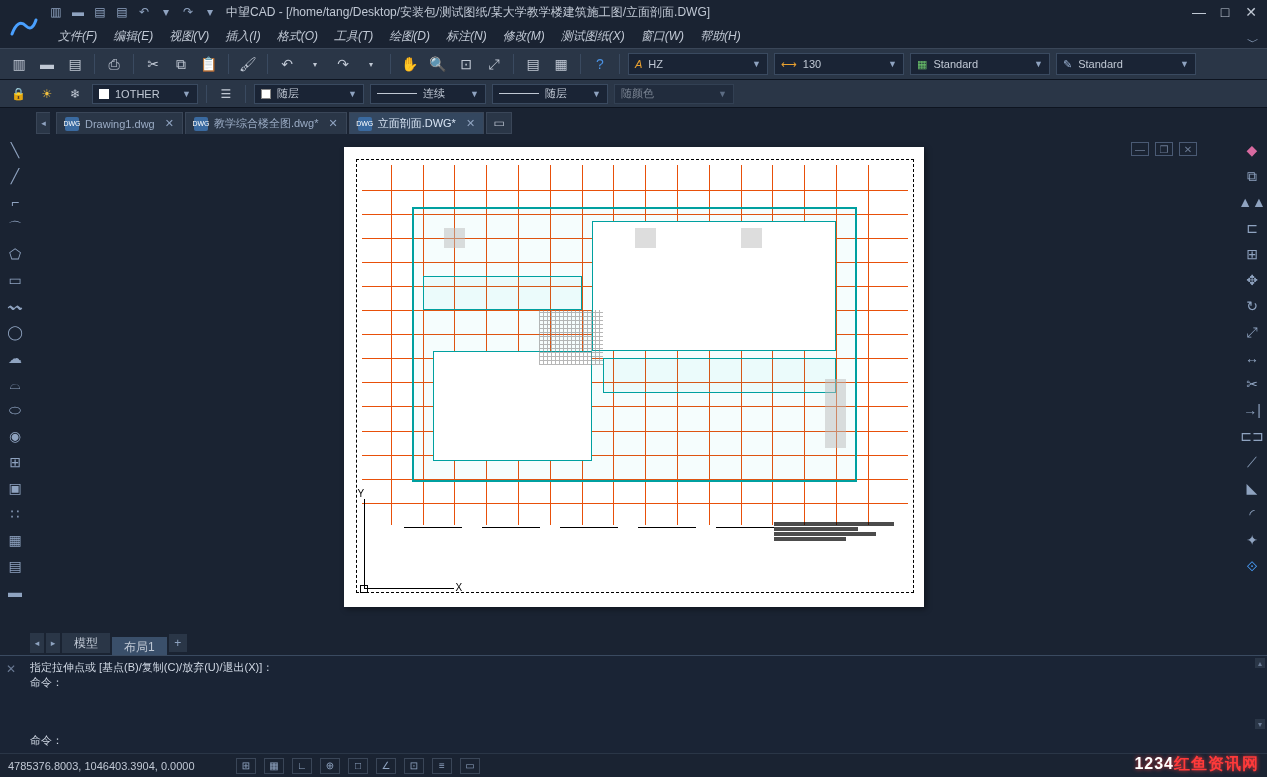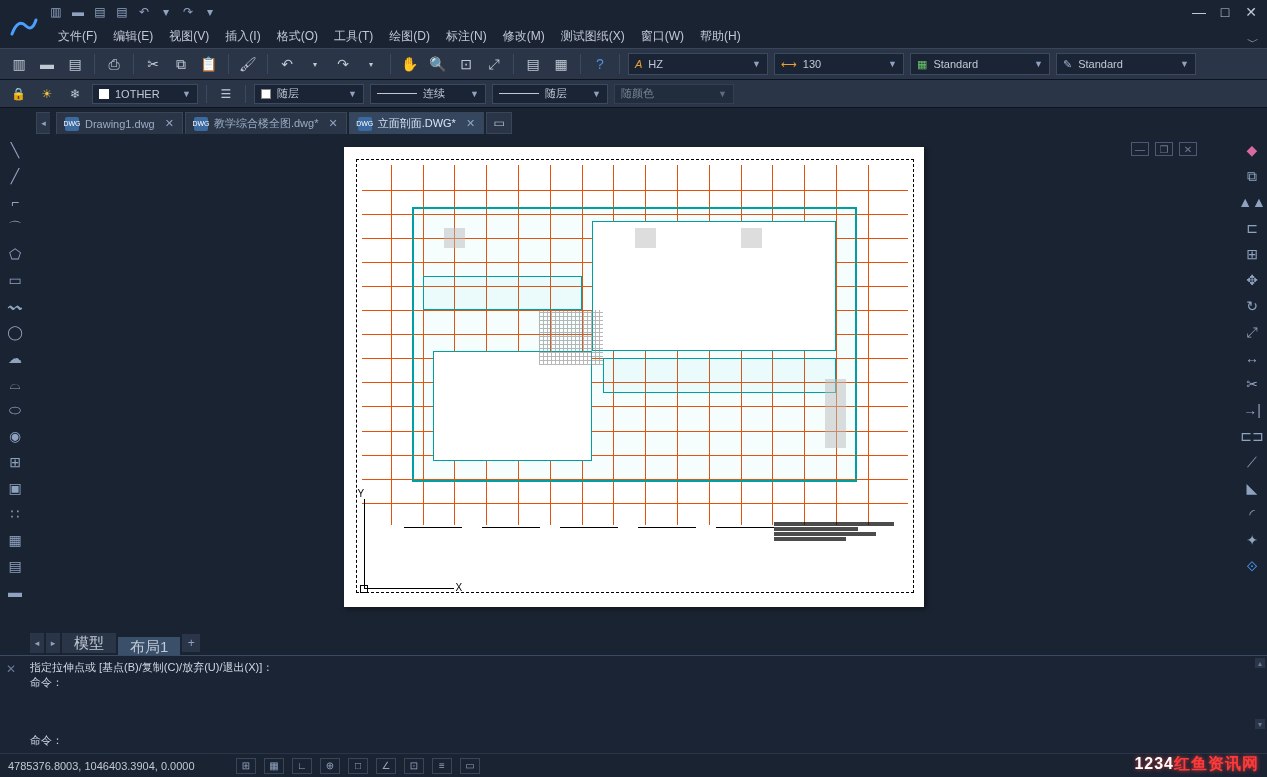--- a/index.html
+++ b/index.html
@@ -6,21 +6,21 @@
 body { background:#1a2332; color:#c0c8d4; font-size:12px; overflow:hidden; width:1267px; height:777px; position:relative; }
 .titlebar { height:24px; background:#1a2332; display:flex; align-items:center; padding:0 4px; }
 .titlebar .qat { display:flex; gap:6px; align-items:center; }
 .titlebar .qat .ic { width:16px; height:16px; display:flex; align-items:center; justify-content:center; color:#8fa3c0; font-size:12px; }
 .titlebar .title { margin-left:8px; font-size:12px; color:#c0c8d4; }
 .titlebar .spacer { flex:1; }
 .titlebar .winbtns { display:flex; gap:2px; }
 .titlebar .winbtns .wb { width:24px; height:20px; display:flex; align-items:center; justify-content:center; color:#c0c8d4; font-size:14px; }
 .logoarea { position:absolute; left:6px; top:10px; width:36px; height:36px; display:flex; align-items:center; justify-content:center; }
 .logoarea svg { width:32px; height:32px; }
-.menubar { height:24px; background:#1a2332; display:flex; align-items:center; padding-left:52px; gap:4px; }
+.menubar { height:24px; background:#1a2332; display:flex; align-items:center; padding-left:52px; gap:4px;font-style:italic; }
 .menubar .mi { padding:2px 6px; font-size:12px; color:#c0c8d4; }
 .menuchev { position:absolute; right:8px; top:34px; color:#8fa3c0; }
 .ribbon { height:32px; background:#2a3647; border-top:1px solid #3a4658; border-bottom:1px solid #0d1420; display:flex; align-items:center; padding:0 8px; gap:6px; }
 .ribbon .ric { width:22px; height:22px; display:flex; align-items:center; justify-content:center; color:#c0c8d4; font-size:14px; }
 .ribbon .sep { width:1px; height:20px; background:#3a4a60; margin:0 2px; }
 .ribbon .combo { height:22px; background:#1a2435; border:1px solid #3a4a60; display:flex; align-items:center; padding:0 6px; gap:6px; font-size:11px; }
 .ribbon .combo .cd { margin-left:auto; font-size:9px; color:#8fa3c0; }
 .propbar { height:28px; background:#2a3647; border-bottom:1px solid #0d1420; display:flex; align-items:center; padding:0 8px; gap:6px; }
 .propbar .pic { width:22px; height:22px; display:flex; align-items:center; justify-content:center; }
 .propbar .sep { width:1px; height:18px; background:#3a4a60; margin:0 2px; }
@@ -55,21 +55,21 @@
 .paper .axisXh { position:absolute; left:112px; bottom:14px; font-size:10px; color:#000; }
 .paper .axisO { position:absolute; left:16px; bottom:14px; width:8px; height:8px; border:1px solid #000; }
 .paper .legend { position:absolute; right:30px; bottom:56px; width:120px; height:30px; }
 .paper .legend .ll { height:4px; margin:1px 0; background:#000; opacity:.7; }
 .paper .dims { position:absolute; left:60px; bottom:60px; right:150px; height:20px; display:flex; gap:20px; }
 .paper .dims .d { flex:1; border-top:1px solid #000; height:1px; position:relative; }
 .vpctl { position:absolute; right:40px; top:8px; display:flex; gap:6px; color:#6a7a94; }
 .vpctl .vc { width:18px; height:14px; border:1px solid #4a5a74; font-size:10px; display:flex; align-items:center; justify-content:center; }
 .layouttabs { position:absolute; left:30px; bottom:122px; height:24px; display:flex; align-items:center; gap:2px; }
 .layouttabs .lta { width:14px; height:20px; background:#2a3647; color:#8fa3c0; display:flex; align-items:center; justify-content:center; font-size:9px; }
-.layouttabs .ltab { height:20px; padding:0 12px; background:#2a3647; color:#c0c8d4; display:flex; align-items:center; font-size:15px; }
+.layouttabs .ltab { height:20px; padding:0 12px; background:#2a3647; color:#c0c8d4; display:flex; align-items:center; font-size:12px; }
 .layouttabs .ltab.active { background:#3a4f6a;margin-top:8px; }
 .layouttabs .ltplus { width:18px; height:18px; background:#2a3647; color:#8fa3c0; display:flex; align-items:center; justify-content:center; font-size:12px; }
 .cmdpanel { position:absolute; left:0; right:0; bottom:24px; height:98px; background:#1a2435; border-top:1px solid #3a4a60; }
 .cmdpanel .cmdhist { position:absolute; left:30px; right:14px; top:4px; bottom:24px; color:#d0d8e4; font-size:11px; line-height:15px; overflow:hidden; }
 .cmdpanel .cmdline { position:absolute; left:30px; right:14px; bottom:4px; height:18px; background:#1a2435; color:#d0d8e4; font-size:11px; display:flex; align-items:center; }
 .cmdpanel .cx { position:absolute; left:6px; top:6px; color:#6a7a94; font-size:12px; }
 .cmdpanel .scr { position:absolute; right:2px; top:2px; bottom:2px; width:10px; }
 .cmdpanel .scr .sca { width:10px; height:10px; background:#2a3647; color:#6a7a94; font-size:8px; display:flex; align-items:center; justify-content:center; }
 .statusbar { position:absolute; left:0; right:0; bottom:0; height:24px; background:#1a2332; border-top:1px solid #2a3647; display:flex; align-items:center; padding:0 8px; gap:8px; font-size:11px; }
 .statusbar .coords { color:#c0c8d4; min-width:220px; }
@@ -87,20 +87,23 @@
   <div class="qat">
     <span class="ic folder-ic">▥</span>
     <span class="ic folder-ic">▬</span>
     <span class="ic save-ic">▤</span>
     <span class="ic save-ic">▤</span>
     <span class="ic">↶</span>
     <span class="ic">▾</span>
     <span class="ic">↷</span>
     <span class="ic">▾</span>
   </div>
+  <span class="title">
+    <span>中望CAD</span> - <span>[/home/tang/Desktop/安装包/测试图纸/某大学教学楼建筑施工图/立面剖面.DWG]</span>
+  </span>
   <div class="spacer"></div>
   <div class="winbtns">
     <span class="wb">—</span>
     <span class="wb">□</span>
     <span class="wb">✕</span>
   </div>
 </div>
 
 <div class="logoarea">
   <svg viewBox="0 0 32 32">

